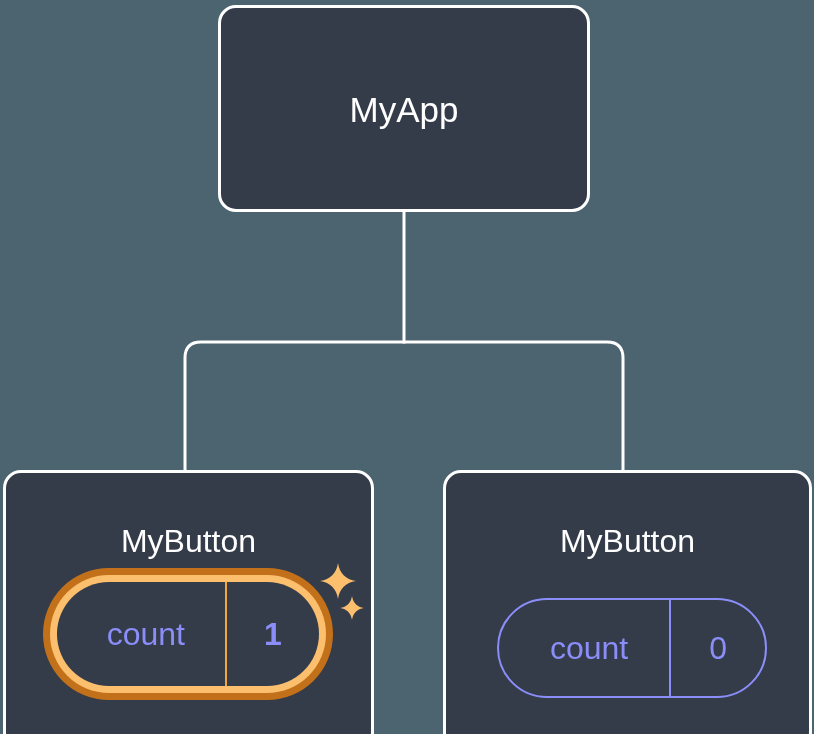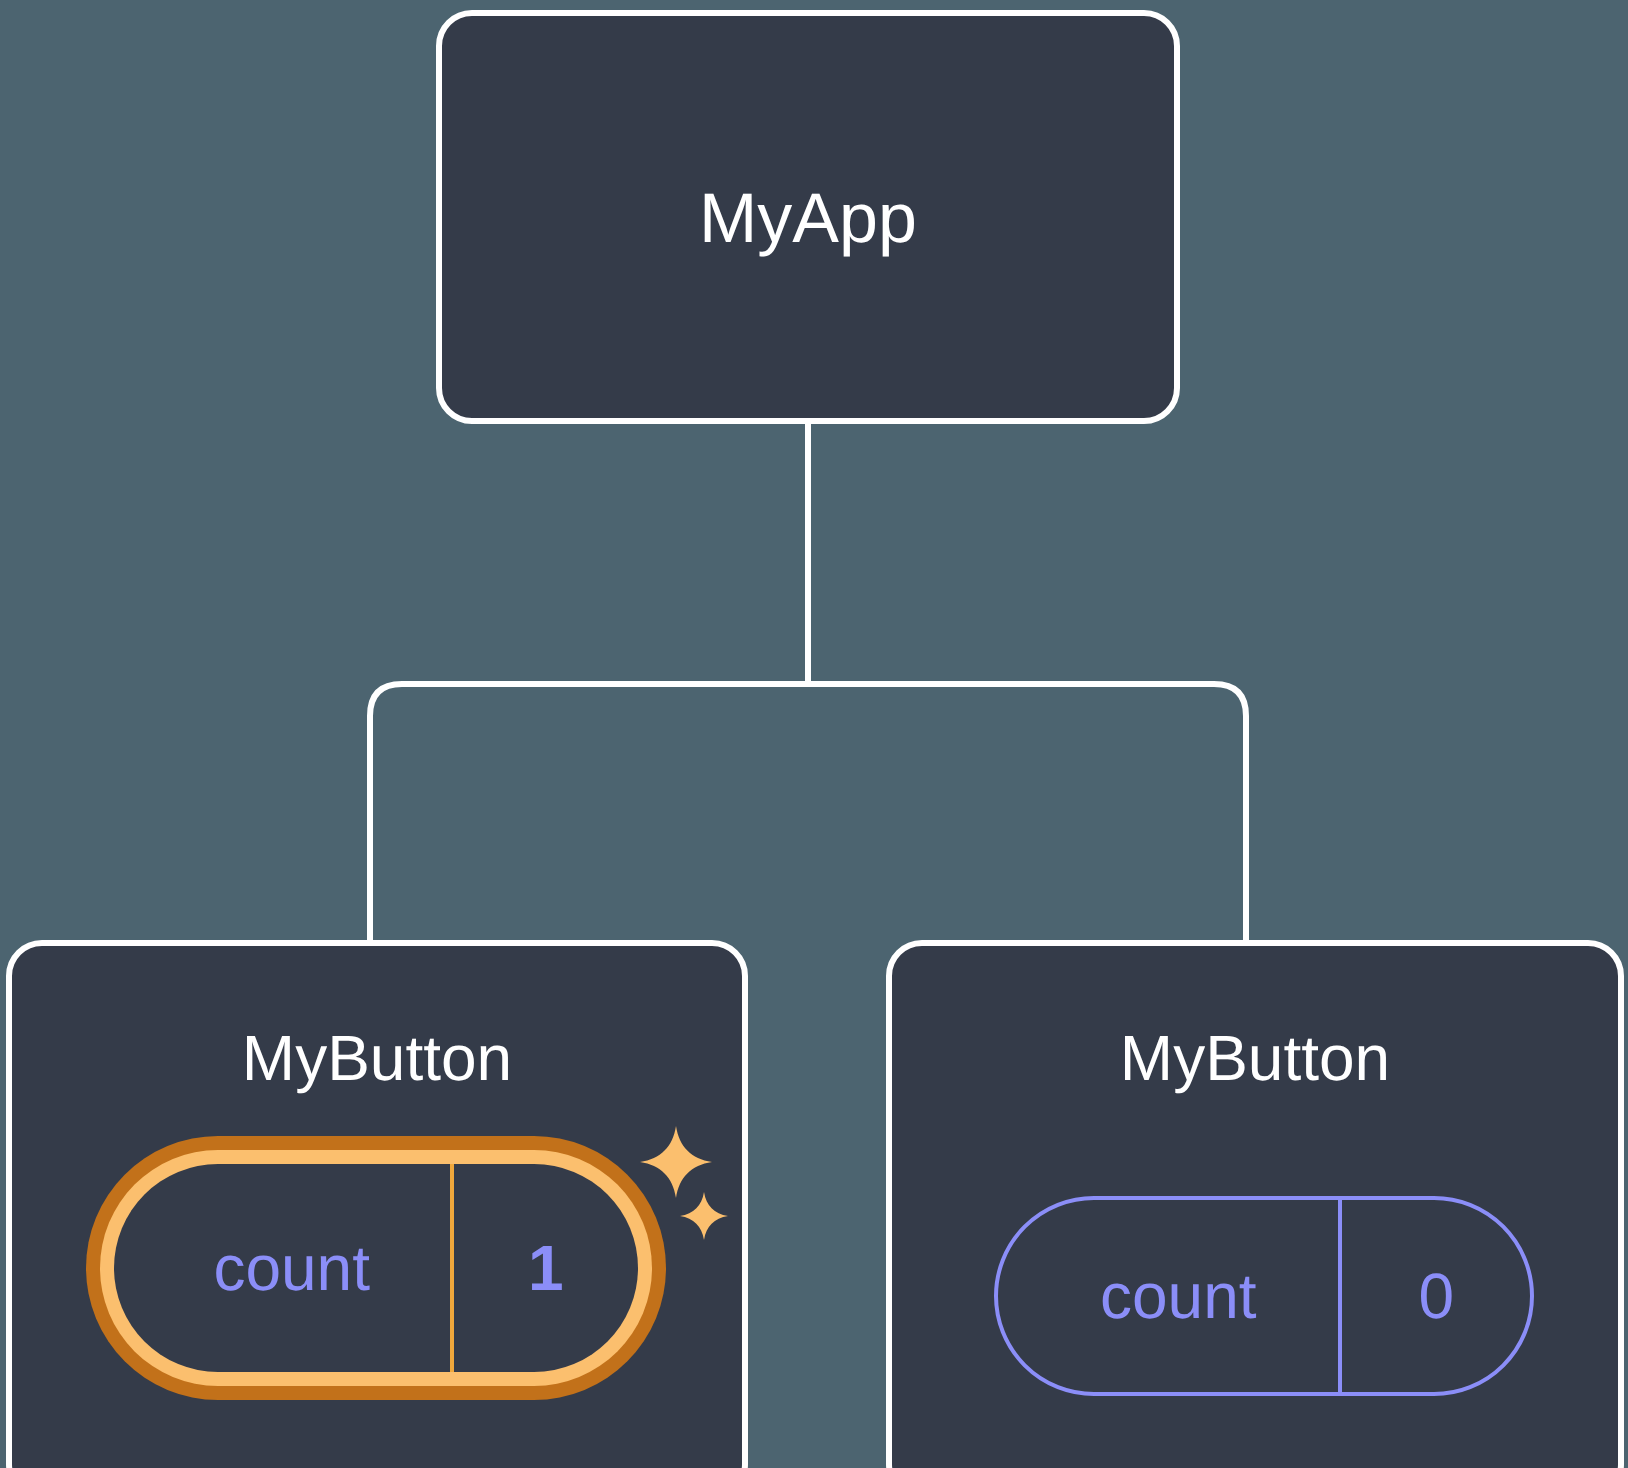--- a/index.html
+++ b/index.html
@@ -61,21 +61,21 @@
     color: #ffffff;
     font-weight: 400;
     white-space: nowrap;
   }
   .node-root .node-title {
     top: 82px;
     font-size: 35px;
   }
   .node-child-left .node-title,
   .node-child-right .node-title {
-    top: 38px;
+    top: 50px;
     font-size: 32px;
   }
 
   
   .pill {
     position: absolute;
     box-sizing: border-box;
     display: flex;
     align-items: center;
     border-radius: 999px;

